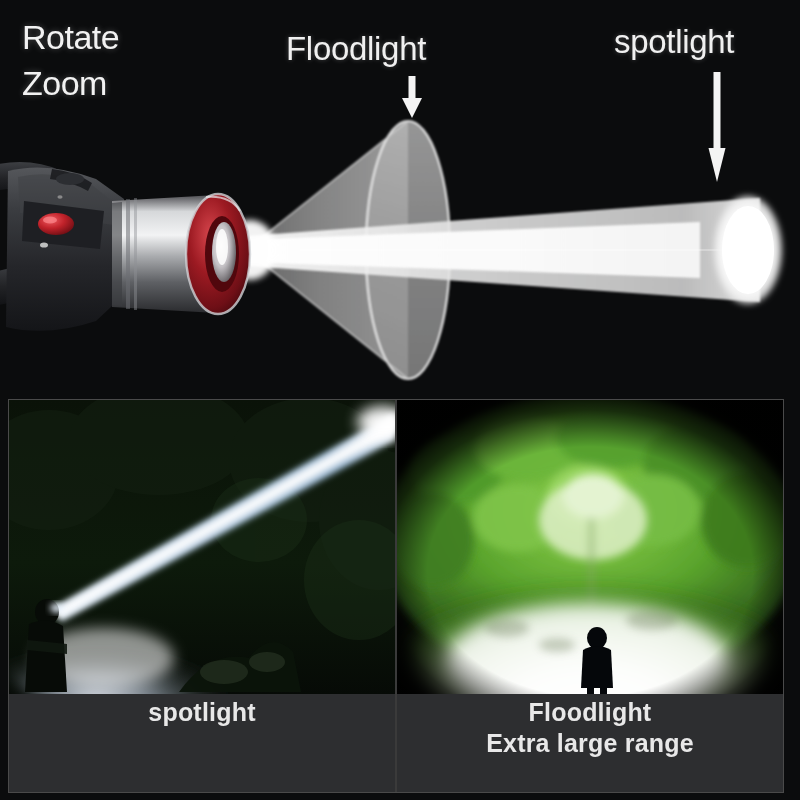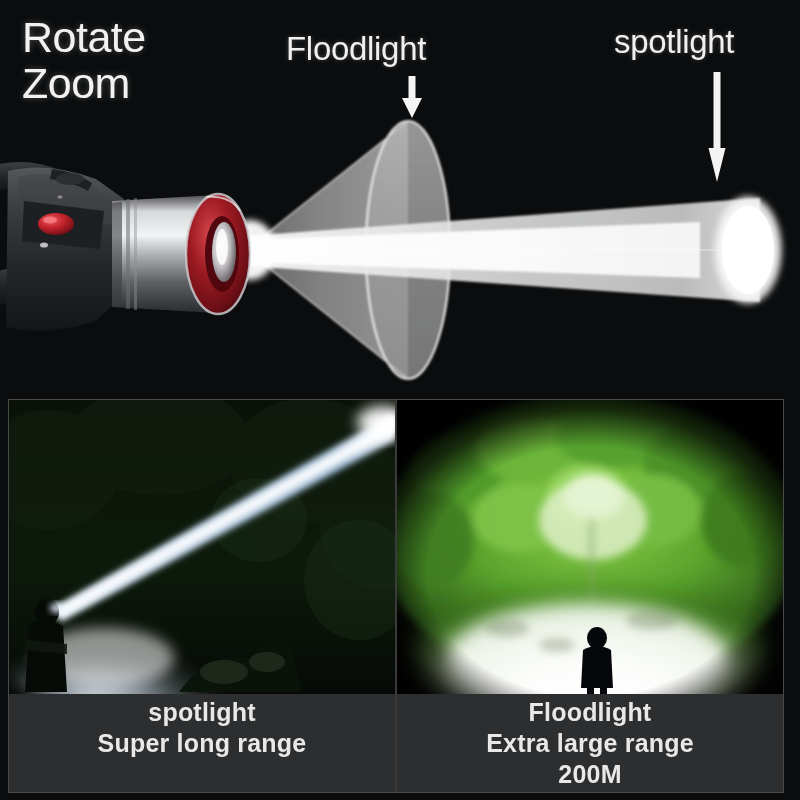--- a/index.html
+++ b/index.html
@@ -25,21 +25,21 @@
     width: 800px; height: 398px;
     background: #0b0c0d;
     overflow: hidden;
   }
 
   
   .rotate-zoom {
     position: absolute;
     left: 22px; top: 14px;
     color: #f2f2f2;
-    font-size: 43px;
+    font-size: 34px;
     line-height: 46px;
     font-weight: 400;
     letter-spacing: -0.5px;
     text-shadow: 0 0 6px rgba(255,255,255,0.28);
     white-space: pre-line;
   }
   .lbl-flood {
     position: absolute;
     left: 286px; top: 31px;
     color: #f0f0f0;
@@ -352,21 +352,20 @@
             <ellipse cx="215" cy="272" rx="24" ry="12"></ellipse>
             <ellipse cx="258" cy="262" rx="18" ry="10"></ellipse>
           </g>
 
           <rect x="0" y="0" width="386" height="296" fill="none"></rect>
         </svg>
       </div>
 
       <div class="caption">
         <span class="c-line c-title">spotlight</span>
-        <span class="c-line c-sub">Super long range</span>
       </div>
     </div>
 
     <div class="photo-cell">
       <div class="photo-img">
         <svg class="photo-scene" viewBox="0 0 386 296" preserveAspectRatio="none">
           <defs>
             <radialGradient id="floodPool" cx="50%" cy="82%" r="72%">
               <stop offset="0%" stop-color="#ffffff"></stop>
               <stop offset="30%" stop-color="#f6faf2"></stop>
@@ -431,18 +430,17 @@
             <rect x="203" y="284" width="7" height="14"></rect>
           </g>
 
           <rect x="0" y="0" width="386" height="296" fill="url(#vignetteR)"></rect>
         </svg>
       </div>
 
       <div class="caption">
         <span class="c-line c-title">Floodlight</span>
         <span class="c-line c-sub">Extra large range</span>
-        <span class="c-line c-range">200M</span>
       </div>
     </div>
 
   </div>
 </div>
 
 </body></html>

